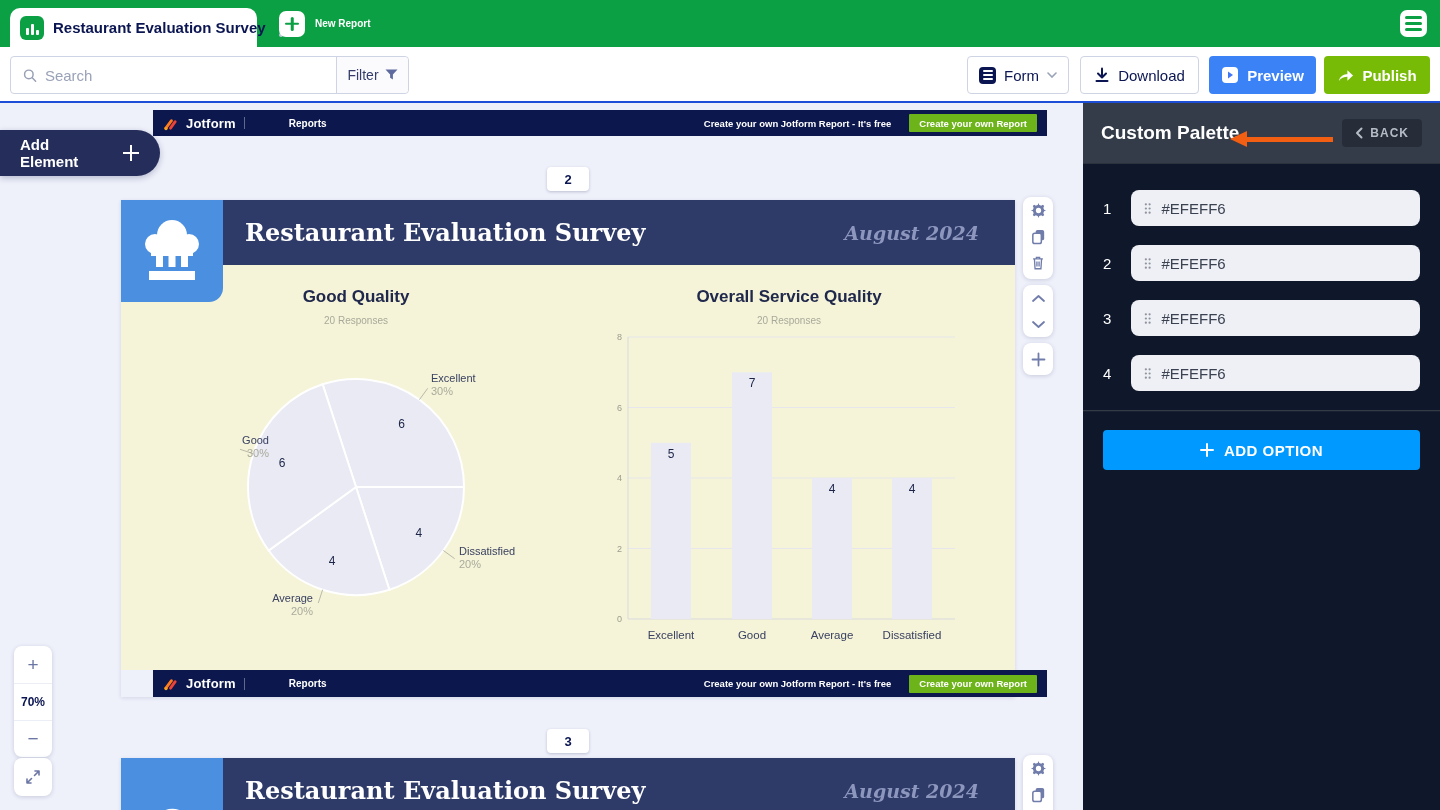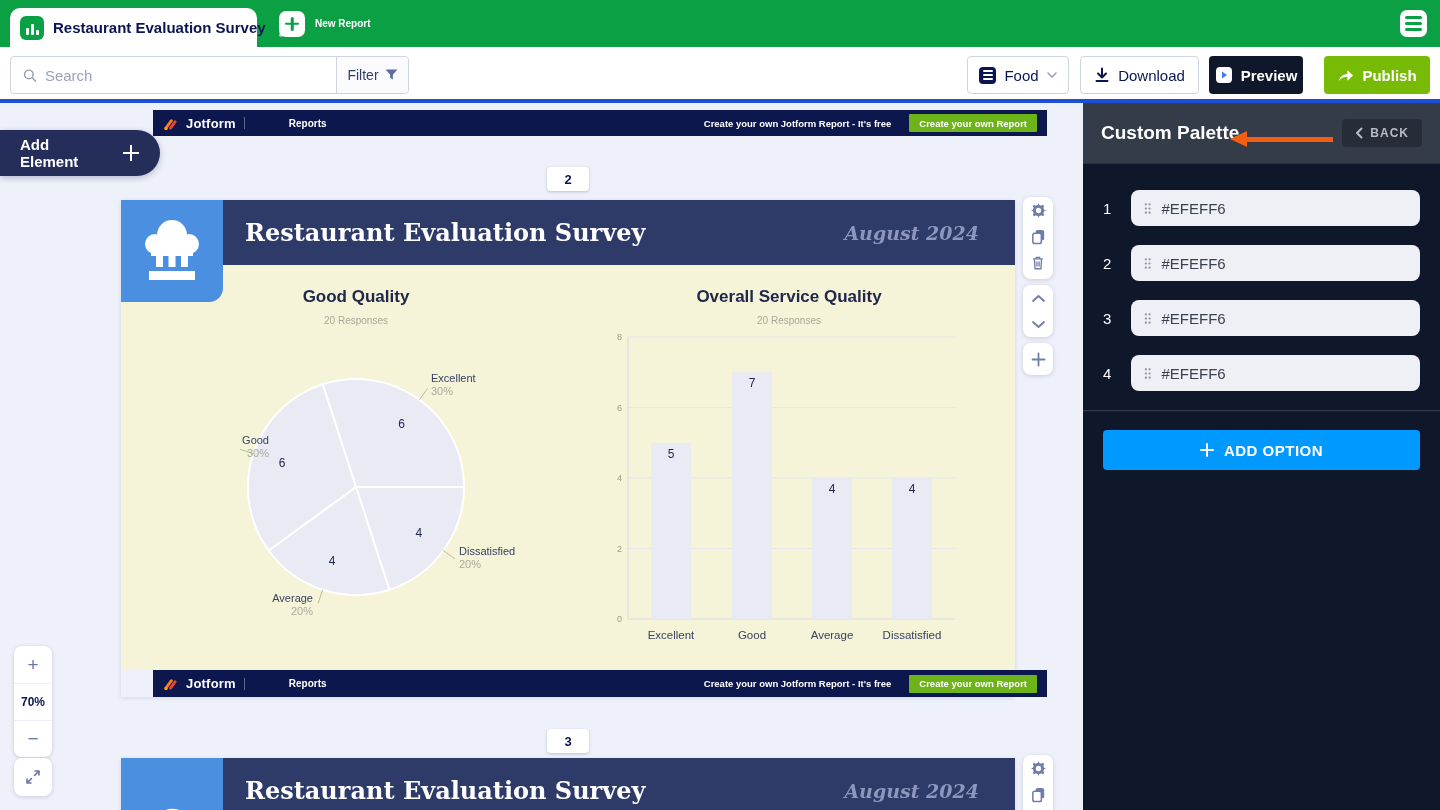--- a/index.html
+++ b/index.html
@@ -20,34 +20,34 @@
   .nr-plus { width:26px; height:26px; background:#fff; border-radius:7px; position:relative; flex:none; }
   .nr-plus:before, .nr-plus:after { content:""; position:absolute; background:#0aa043; left:50%; top:50%; transform:translate(-50%,-50%); }
   .nr-plus:before { width:14px; height:2.5px; border-radius:2px; }
   .nr-plus:after  { width:2.5px; height:14px; border-radius:2px; }
   .nr-label { color:#fff; font-weight:bold; font-size:10px;text-align:right; }
   .hamburger { position:absolute; right:13px; top:10px; width:27px; height:27px; background:#fff; border-radius:7px;
     display:flex; flex-direction:column; justify-content:center; gap:3px; padding:0 5px; cursor:pointer; }
   .hamburger i { height:3px; border-radius:2px; background:#0aa043; display:block; }
 
   
-  .toolbar { position:relative; height:56px; background:#fff; border-bottom:4px solid #1d4ed8; }
+  .toolbar { position:relative; height:56px; background:#fff; border-bottom:2px solid #1d4ed8; }
   .search-group { position:absolute; left:10px; top:9px; height:38px; width:399px; display:flex;
     border:1px solid #cfd4e4; border-radius:4px; background:#fff; }
   .search-box { flex:1; display:flex; align-items:center; gap:8px; padding:0 12px; }
   .search-box input { border:none; outline:none; font-size:15px; color:#343c6a; width:100%; background:transparent; }
   .search-box input::placeholder { color:#9aa2b8; }
   .filter-btn { width:72px; border-left:1px solid #cfd4e4; display:flex; align-items:center; justify-content:center;
     gap:6px; font-size:14px; color:#343c6a; cursor:pointer; background:#fbfbfd; border-radius:0 4px 4px 0; }
   .tb-btn { position:absolute; top:9px; height:38px; border-radius:4px; display:flex; align-items:center;
     justify-content:center; gap:8px; font-size:15px; cursor:pointer; }
   .btn-outline { background:#fff; border:1px solid #cfd4e4; color:#0a1551; }
   .btn-form { left:967px; width:102px; }
   .btn-download { left:1080px; width:119px; }
-  .btn-preview { left:1209px; width:94px; background:#0f172a; color:#fff; font-weight:bold;text-align:right; }
+  .btn-preview { left:1209px; width:107px; background:#3b82f6; color:#fff; font-weight:bold;text-align:right; }
   .btn-publish { left:1324px; width:106px; background:#78bb07; color:#fff; font-weight:bold; }
   .form-doc-icon { width:17px; height:17px; background:#0a1551; border-radius:4px; display:flex;
     flex-direction:column; justify-content:center; gap:2px; padding:0 3.5px; }
   .form-doc-icon i { height:1.8px; background:#fff; border-radius:1px; display:block; }
 
   
   .workspace { position:relative; height:707px; display:flex; }
   .canvas { position:relative; width:1083px; height:707px; overflow:hidden; background:#eef0fa; }
 
   .jf-banner { position:absolute; left:121px; width:894px; height:26px; background:#0c174e;
@@ -171,21 +171,21 @@
       </svg>
     </div>
   </div>
 
   <div class="tb-btn btn-outline btn-form">
     <span class="form-doc-icon">
         <i></i>
         <i></i>
         <i></i>
       </span>
-    <span>Food</span>
+    <span>Form</span>
     <svg width="10" height="6" viewBox="0 0 10 6">
       <polyline points="1,1 5,5 9,1" fill="none" stroke="#9aa2b8" stroke-width="1.6" stroke-linecap="round"></polyline>
     </svg>
   </div>
   <div class="tb-btn btn-outline btn-download">
     <svg width="16" height="16" viewBox="0 0 16 16">
       <line x1="8" y1="1.5" x2="8" y2="9.5" stroke="#0a1551" stroke-width="2" stroke-linecap="round"></line>
       <polyline points="4,6.5 8,10.5 12,6.5" fill="none" stroke="#0a1551" stroke-width="2" stroke-linecap="round" stroke-linejoin="round"></polyline>
       <line x1="2.5" y1="14" x2="13.5" y2="14" stroke="#0a1551" stroke-width="2" stroke-linecap="round"></line>
     </svg>

